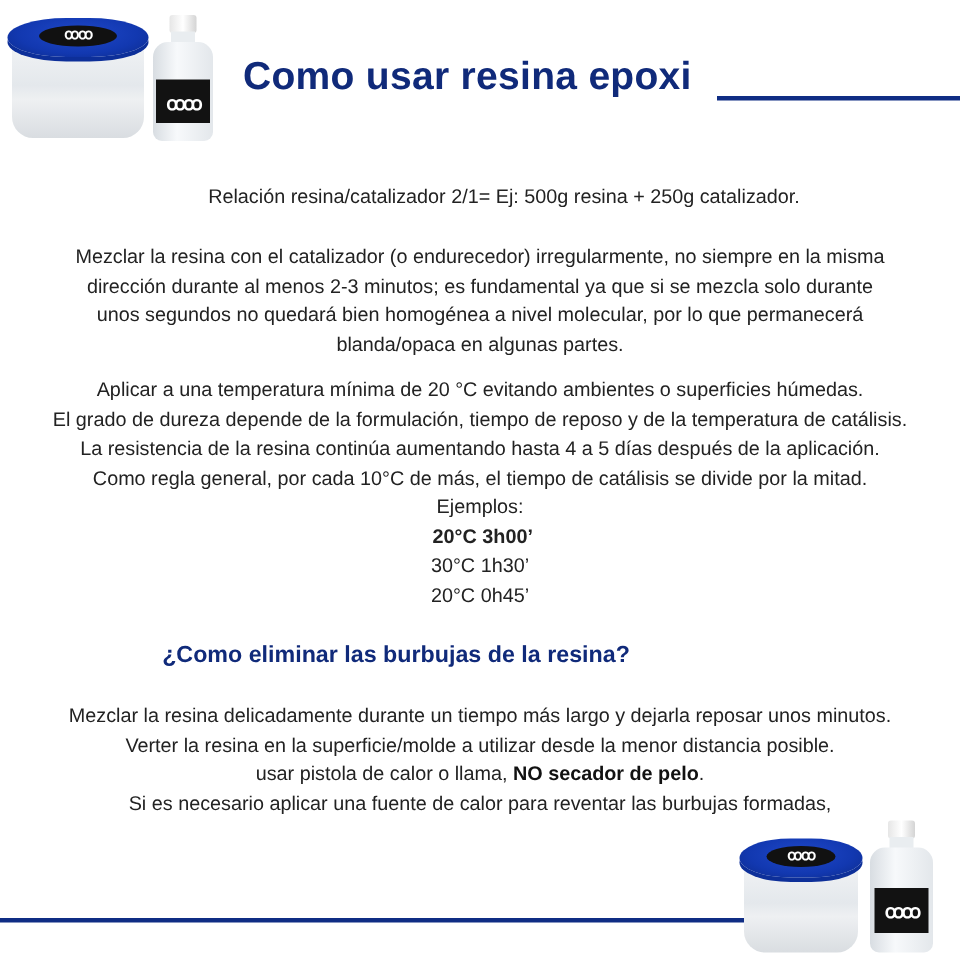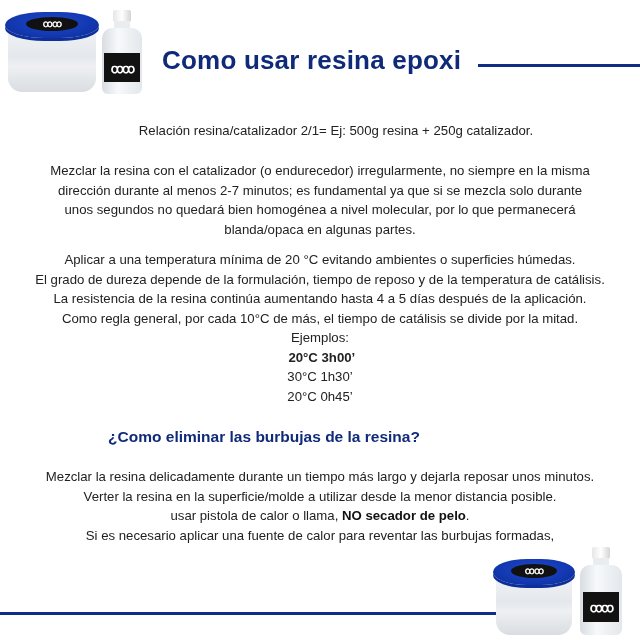--- a/index.html
+++ b/index.html
@@ -47,21 +47,21 @@
       border-radius: 10px 10px 6px 6px;
     }
     .bottle-label {
       position: absolute; left: 6%; top: 38%; width: 88%; height: 44%;
       background: #121212;
       color: #fff; font-weight: bold; font-size: 13px;
       display: flex; align-items: center; justify-content: center; letter-spacing: -2px;
     }
 
     .title {
-      position: absolute; left: 162px; top: 45px;
+      position: absolute; left: 162px; top: 35px;
       font-family: "Liberation Sans", sans-serif; font-weight: bold;
       font-size: 26px; color: #102a7a; letter-spacing: 0.2px; white-space: nowrap;
     }
     .title-rule {
       position: absolute; left: 478px; top: 64px; width: 162px; height: 3px; background: #0f2d84;
     }
     .bottom-rule {
       position: absolute; left: 0; top: 612px; width: 500px; height: 3px; background: #0f2d84;
     }
 
@@ -101,21 +101,21 @@
 
 <div class="title">Como usar resina epoxi</div>
 <div class="title-rule"></div>
 
 <div class="content p1">
   <span>Relación resina/catalizador 2/1= Ej: 500g resina + 250g catalizador.</span>
 </div>
 
 <div class="content p2">
   <span>Mezclar la resina con el catalizador (o endurecedor) irregularmente, no siempre en la misma</span>
-  <span>dirección durante al menos 2-7 minutos; es fundamental ya que si se mezcla solo durante</span>
+  <span>dirección durante al menos 2-3 minutos; es fundamental ya que si se mezcla solo durante</span>
   <span>unos segundos no quedará bien homogénea a nivel molecular, por lo que permanecerá</span>
   <span>blanda/opaca en algunas partes.</span>
 </div>
 
 <div class="content p3">
   <span>Aplicar a una temperatura mínima de 20 °C evitando ambientes o superficies húmedas.</span>
   <span>El grado de dureza depende de la formulación, tiempo de reposo y de la temperatura de catálisis.</span>
   <span>La resistencia de la resina continúa aumentando hasta 4 a 5 días después de la aplicación.</span>
   <span>Como regla general, por cada 10°C de más, el tiempo de catálisis se divide por la mitad.</span>
   <span>Ejemplos:</span>

